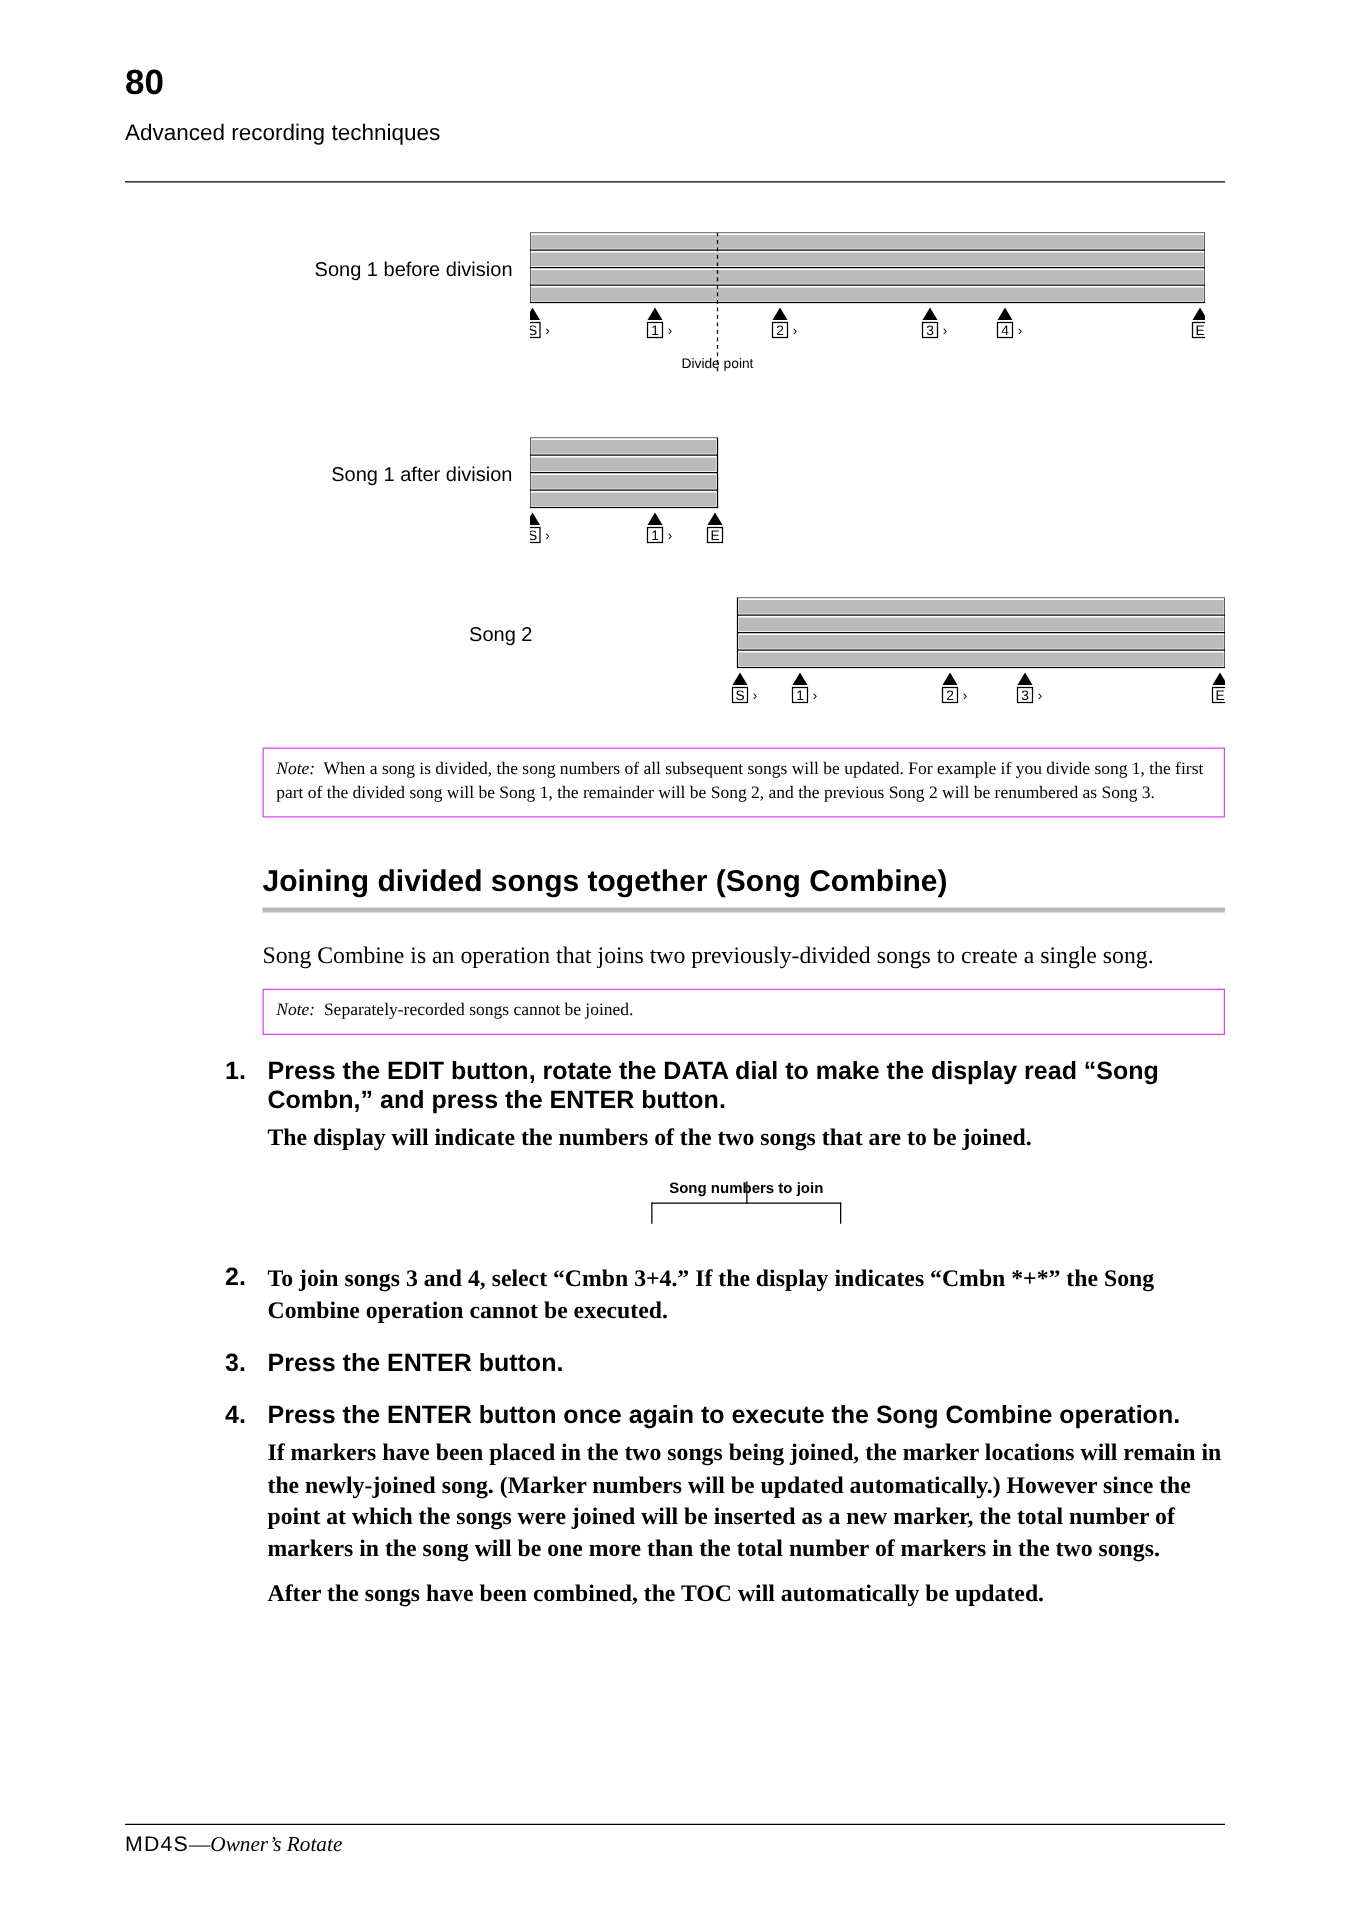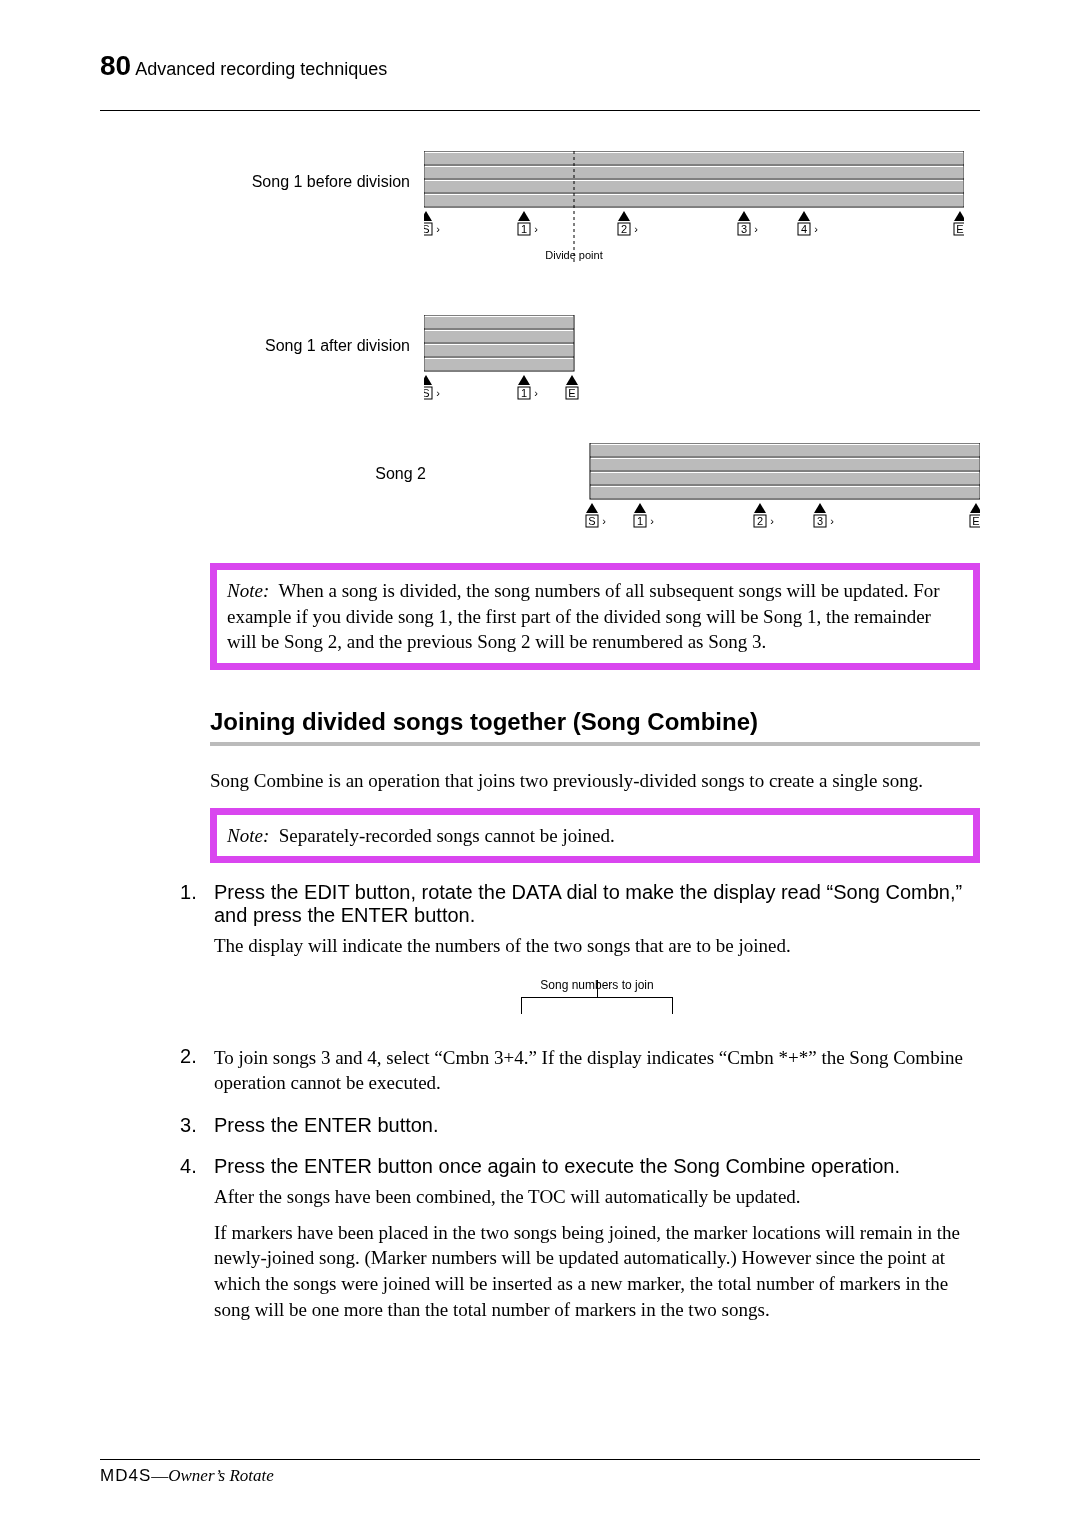--- a/index.html
+++ b/index.html
@@ -11,22 +11,23 @@
   .page {
     width: 1080px;
     height: 1528px;
     position: relative;
     box-sizing: border-box;
     padding: 50px 100px 40px 100px;
   }
   .header {
     display: flex;
     align-items: baseline;
-    gap: 4px;
+    gap: 14px;
     margin-bottom: 28px;
+    flex-direction: column;
   }
   .pageno {
     font-family: Arial, Helvetica, sans-serif;
     font-size: 28px;
     font-weight: bold;
   }
   .chapter {
     font-family: Arial, Helvetica, sans-serif;
     font-size: 18px;
   }
@@ -48,23 +49,23 @@
   .dlabel {
     width: 180px;
     text-align: right;
     font-family: Arial, Helvetica, sans-serif;
     font-size: 16px;
     padding-top: 22px;
   }
   svg { display:block; }
 
   .note-box {
-    border: 7px solid #d946ef;
+    border: 1px solid #d946ef;
     padding: 8px 10px;
-    font-size: 19px;
+    font-size: 14px;
     line-height: 1.35;
     margin-left: 110px;
     margin-right: 0;
   }
   .note-box em { font-style: italic; }
 
   .h2 {
     font-family: Arial, Helvetica, sans-serif;
     font-weight: bold;
     font-size: 24px;
@@ -80,20 +81,21 @@
     font-size: 19px;
     line-height: 1.35;
     margin-left: 110px;
   }
 
   ol.steps {
     list-style: none;
     counter-reset: step;
     padding: 0;
     margin: 18px 0 0 80px;
+    font-weight: bold;
   }
   ol.steps > li {
     counter-increment: step;
     position: relative;
     padding-left: 34px;
     margin-bottom: 18px;
   }
   ol.steps > li::before {
     content: counter(step) ".";
     position: absolute;
@@ -362,22 +364,22 @@
       <div class="step-body">
         <p>To join songs 3 and 4, select “Cmbn 3+4.” If the display indicates “Cmbn *+*” the Song Combine operation cannot be executed.</p>
       </div>
     </li>
     <li>
       <div class="step-title">Press the ENTER button.</div>
     </li>
     <li>
       <div class="step-title">Press the ENTER button once again to execute the Song Combine operation.</div>
       <div class="step-body">
+        <p>If markers have been placed in the two songs being joined, the marker locations will remain in the newly-joined song. (Marker numbers will be updated automatically.) However since the point at which the songs were joined will be inserted as a new marker, the total number of markers in the song will be one more than the total number of markers in the two songs.</p>
         <p>After the songs have been combined, the TOC will automatically be updated.</p>
-        <p>If markers have been placed in the two songs being joined, the marker locations will remain in the newly-joined song. (Marker numbers will be updated automatically.) However since the point at which the songs were joined will be inserted as a new marker, the total number of markers in the song will be one more than the total number of markers in the two songs.</p>
       </div>
     </li>
   </ol>
 
   <div class="footer">
     <span class="model">MD4S</span><span>—</span><span class="own">Owner’s Rotate</span>
   </div>
 
 </div>
 

